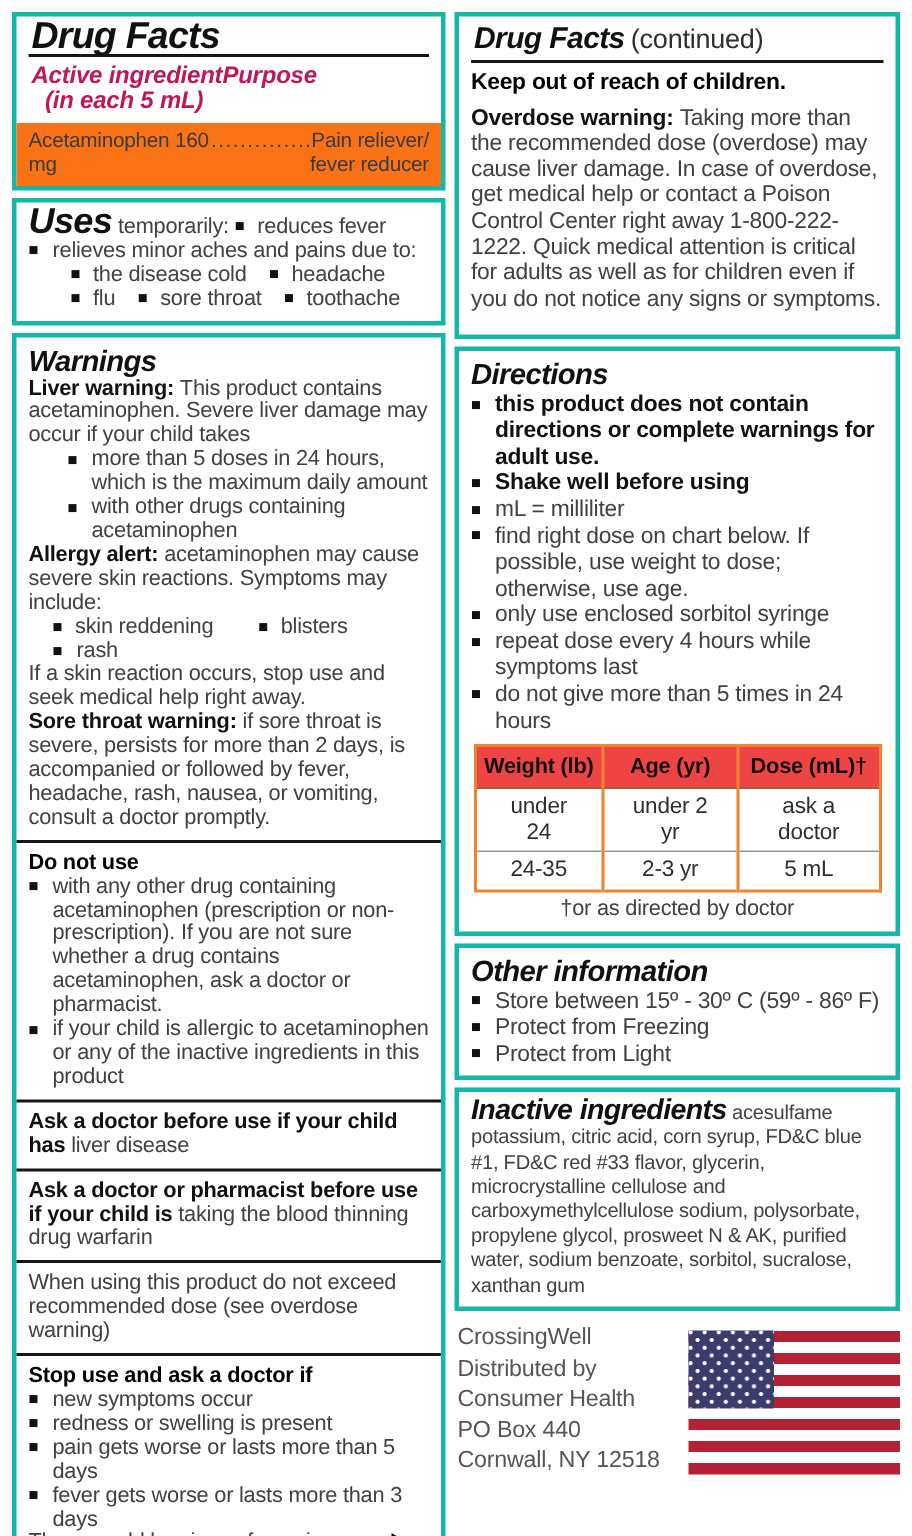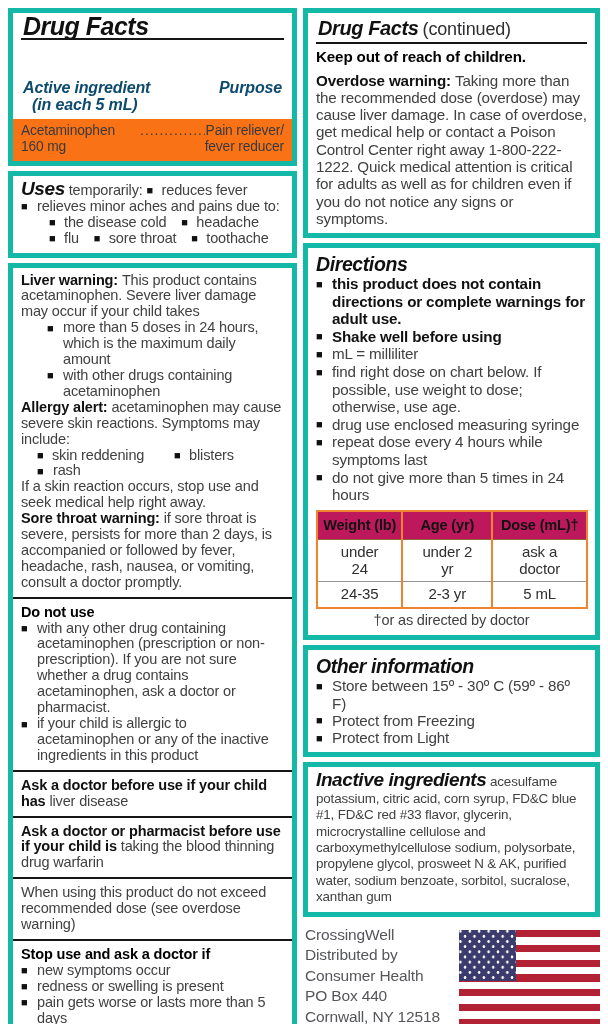--- a/index.html
+++ b/index.html
@@ -4,35 +4,35 @@
 <style>
   html,body{margin:0;padding:0;background:#fff;}
   body{
     width:608px;height:1024px;position:relative;overflow:hidden;
     font-family:"Liberation Sans",sans-serif;color:#414042;
     -webkit-font-smoothing:antialiased;letter-spacing:-0.15px;
   }
   .col{position:absolute;top:8px;}
   .col-left{left:8px;width:289px;}
   .col-right{left:303px;width:297px;}
-  .box{border:5px solid #14b8a6;background:#fff;box-sizing:border-box;
+  .box{border:3px solid #14b8a6;background:#fff;box-sizing:border-box;
        padding:5px 8px 6px 8px;margin-bottom:5px;}
   
   .lc{font-size:14.5px;line-height:15.9px;}
   .df-title{font-size:25px;font-style:italic;font-weight:bold;color:#111;
             border-bottom:2.5px solid #161616;padding:1px 0 3px 2px;letter-spacing:-0.5px;}
-  .ai-row{display:flex;justify-content:space-between;align-items:flex-start;
-          font-weight:bold;font-style:italic;color:#0c4a6e;font-size:16px;line-height:17.5px;
-          padding:4px 2px 0 2px;margin-top:35px;}
+  .ai-row{display:flex;align-items:flex-start;
+          font-weight:bold;font-style:italic;color:#be185d;font-size:16px;line-height:17.5px;
+          padding:4px 2px 0 2px;}
   .ai-left .l2{padding-left:9px;}
   .yellow-bar{background:#f97316;margin:5px -8px -6px -8px;padding:4px 8px 6px 8px;
               display:flex;align-items:flex-start;font-size:13.8px;line-height:16px;color:#3a3a3c;}
   .yellow-bar .dots{letter-spacing:1px;overflow:hidden;white-space:nowrap;flex:0 1 auto;}
   .yellow-bar .purpose-val{margin-left:auto;text-align:right;white-space:nowrap;}
-  .h-inline{font-style:italic;font-weight:bold;color:#111;font-size:19px;letter-spacing:-0.4px;}
+  .h-inline{font-style:italic;font-weight:bold;color:#111;font-size:24px;letter-spacing:-0.4px;}
   .sec-h{font-style:italic;font-weight:bold;color:#111;font-size:19.5px;line-height:22px;letter-spacing:-0.4px;}
   b,.bold{color:#000000;font-weight:bold;}
   .lead{color:#111;font-weight:bold;}
   .lead::after{content:" ";}
   .bl{position:relative;padding-left:16px;}
   .bl::before{content:"■";position:absolute;left:0;top:0.5px;font-size:11px;color:#111;}
   .bl.ind{margin-left:26px;}
   .subs{padding-left:28px;}
   .ib{position:relative;padding-left:15px;margin-right:11px;display:inline-block;}
   .ib::before{content:"■";position:absolute;left:0;top:0.5px;font-size:11px;color:#111;}
@@ -47,21 +47,21 @@
   .rt1{font-size:20px;font-style:italic;font-weight:bold;color:#111;letter-spacing:-0.4px;}
   .rt2{font-size:18px;color:#2f2f31;}
   .box-cont{min-height:218px;}
   .box-dir{min-height:352px;}
   .box-other{min-height:74px;}
   .box-inactive{min-height:136px;}
   .dir-b .bl{margin-bottom:0.5px;}
   .dir-b .bl.bold-b{font-weight:bold;color:#111;}
   .dose-table{border-collapse:collapse;margin:7px auto 3px auto;width:272px;
               font-size:15px;text-align:center;color:#2f2f31;}
-  .dose-table th{background:#be185d;color:#111;font-weight:bold;font-size:14.5px;
+  .dose-table th{background:#ef4444;color:#111;font-weight:bold;font-size:14.5px;
                  padding:5px 3px;border-left:2px solid #EF8430;border-bottom:1px solid #8a6a3a;}
   .dose-table td{padding:4px 17px;border-left:2px solid #EF8430;line-height:16.5px;}
   .dose-table tr.r2 td{border-top:1.2px solid #939598;}
   .dose-table{border:2.5px solid #EF8430;}
   .footnote{text-align:center;font-size:14.5px;margin-top:2px;}
   .inact-h{font-style:italic;font-weight:bold;color:#111;font-size:19px;letter-spacing:-0.4px;}
   .inact-t{font-size:13.4px;line-height:16.4px;}
   .distrib{display:flex;margin-top:8px;padding-left:2px;}
   .distrib-text{font-size:15.5px;line-height:20.5px;color:#55565a;flex:1 1 auto;}
   .flag{width:141px;height:96px;margin-top:5px;flex:0 0 auto;position:relative;
@@ -109,20 +109,21 @@
       <span class="ib">headache</span>
     </div>
     <div class="subs">
       <span class="ib">flu</span>
       <span class="ib">sore throat</span>
       <span class="ib">toothache</span>
     </div>
   </div>
 
   <div class="box box-warn">
+    <div class="sec-h">Warnings</div>
 
     <div>
       <span class="lead">Liver warning:</span><span>This product contains acetaminophen. Severe liver damage may occur if your child takes</span>
     </div>
     <div class="bl ind">more than 5 doses in 24 hours, which is the maximum daily amount</div>
     <div class="bl ind">with other drugs containing acetaminophen</div>
 
     <div>
       <span class="lead">Allergy alert:</span><span>acetaminophen may cause severe skin reactions. Symptoms may include:</span>
     </div>
@@ -184,21 +185,21 @@
       <span class="lead">Overdose warning:</span><span>Taking more than the recommended dose (overdose) may cause liver damage. In case of overdose, get medical help or contact a Poison Control Center right away 1-800-222-1222. Quick medical attention is critical for adults as well as for children even if you do not notice any signs or symptoms.</span>
     </div>
   </div>
 
   <div class="box box-dir dir-b">
     <div class="sec-h">Directions</div>
     <div class="bl bold-b">this product does not contain directions or complete warnings for adult use.</div>
     <div class="bl bold-b">Shake well before using</div>
     <div class="bl">mL = milliliter</div>
     <div class="bl">find right dose on chart below. If possible, use weight to dose; otherwise, use age.</div>
-    <div class="bl">drug use enclosed measuring syringe</div>
+    <div class="bl">only use enclosed sorbitol syringe</div>
     <div class="bl">repeat dose every 4 hours while symptoms last</div>
     <div class="bl">do not give more than 5 times in 24 hours</div>
 
     <table class="dose-table">
       <tbody>
           <tr>
         <th>Weight (lb)</th>
         <th>Age (yr)</th>
         <th>Dose (mL)†</th>
       </tr>

